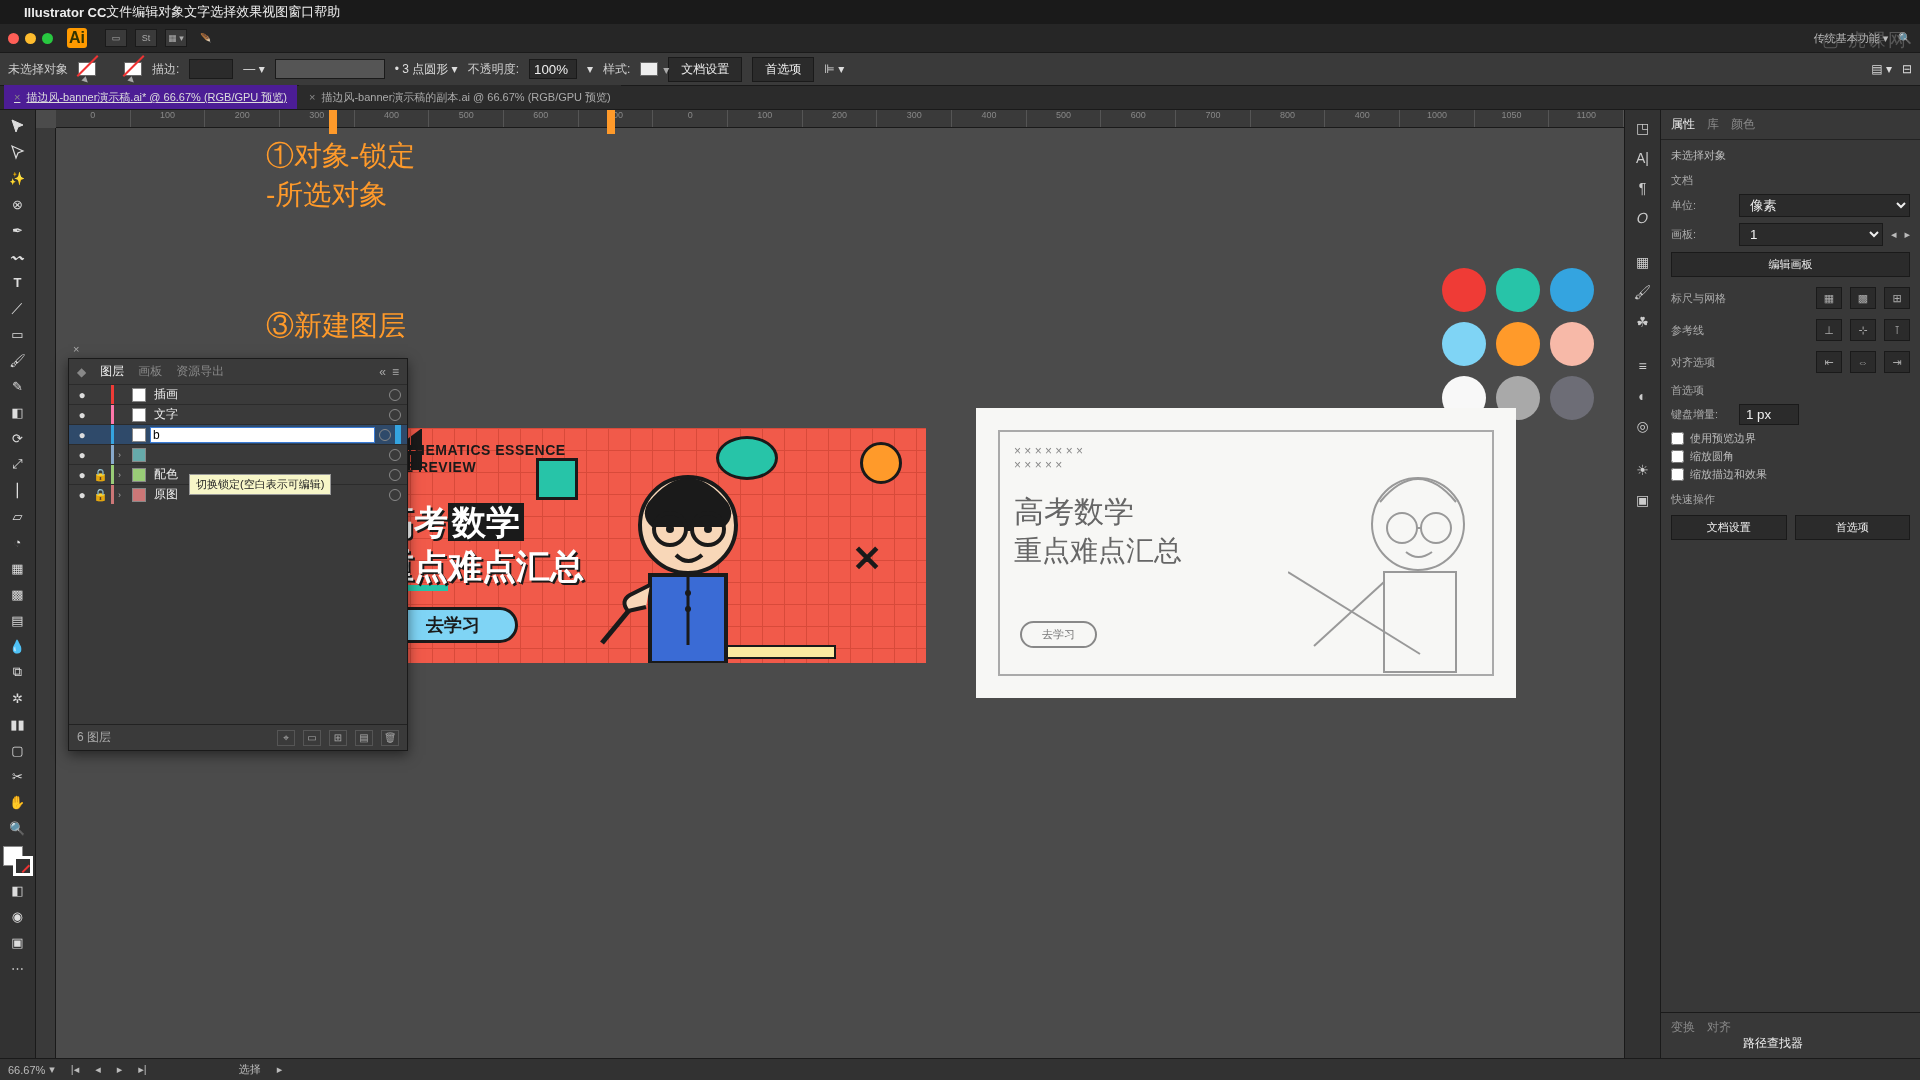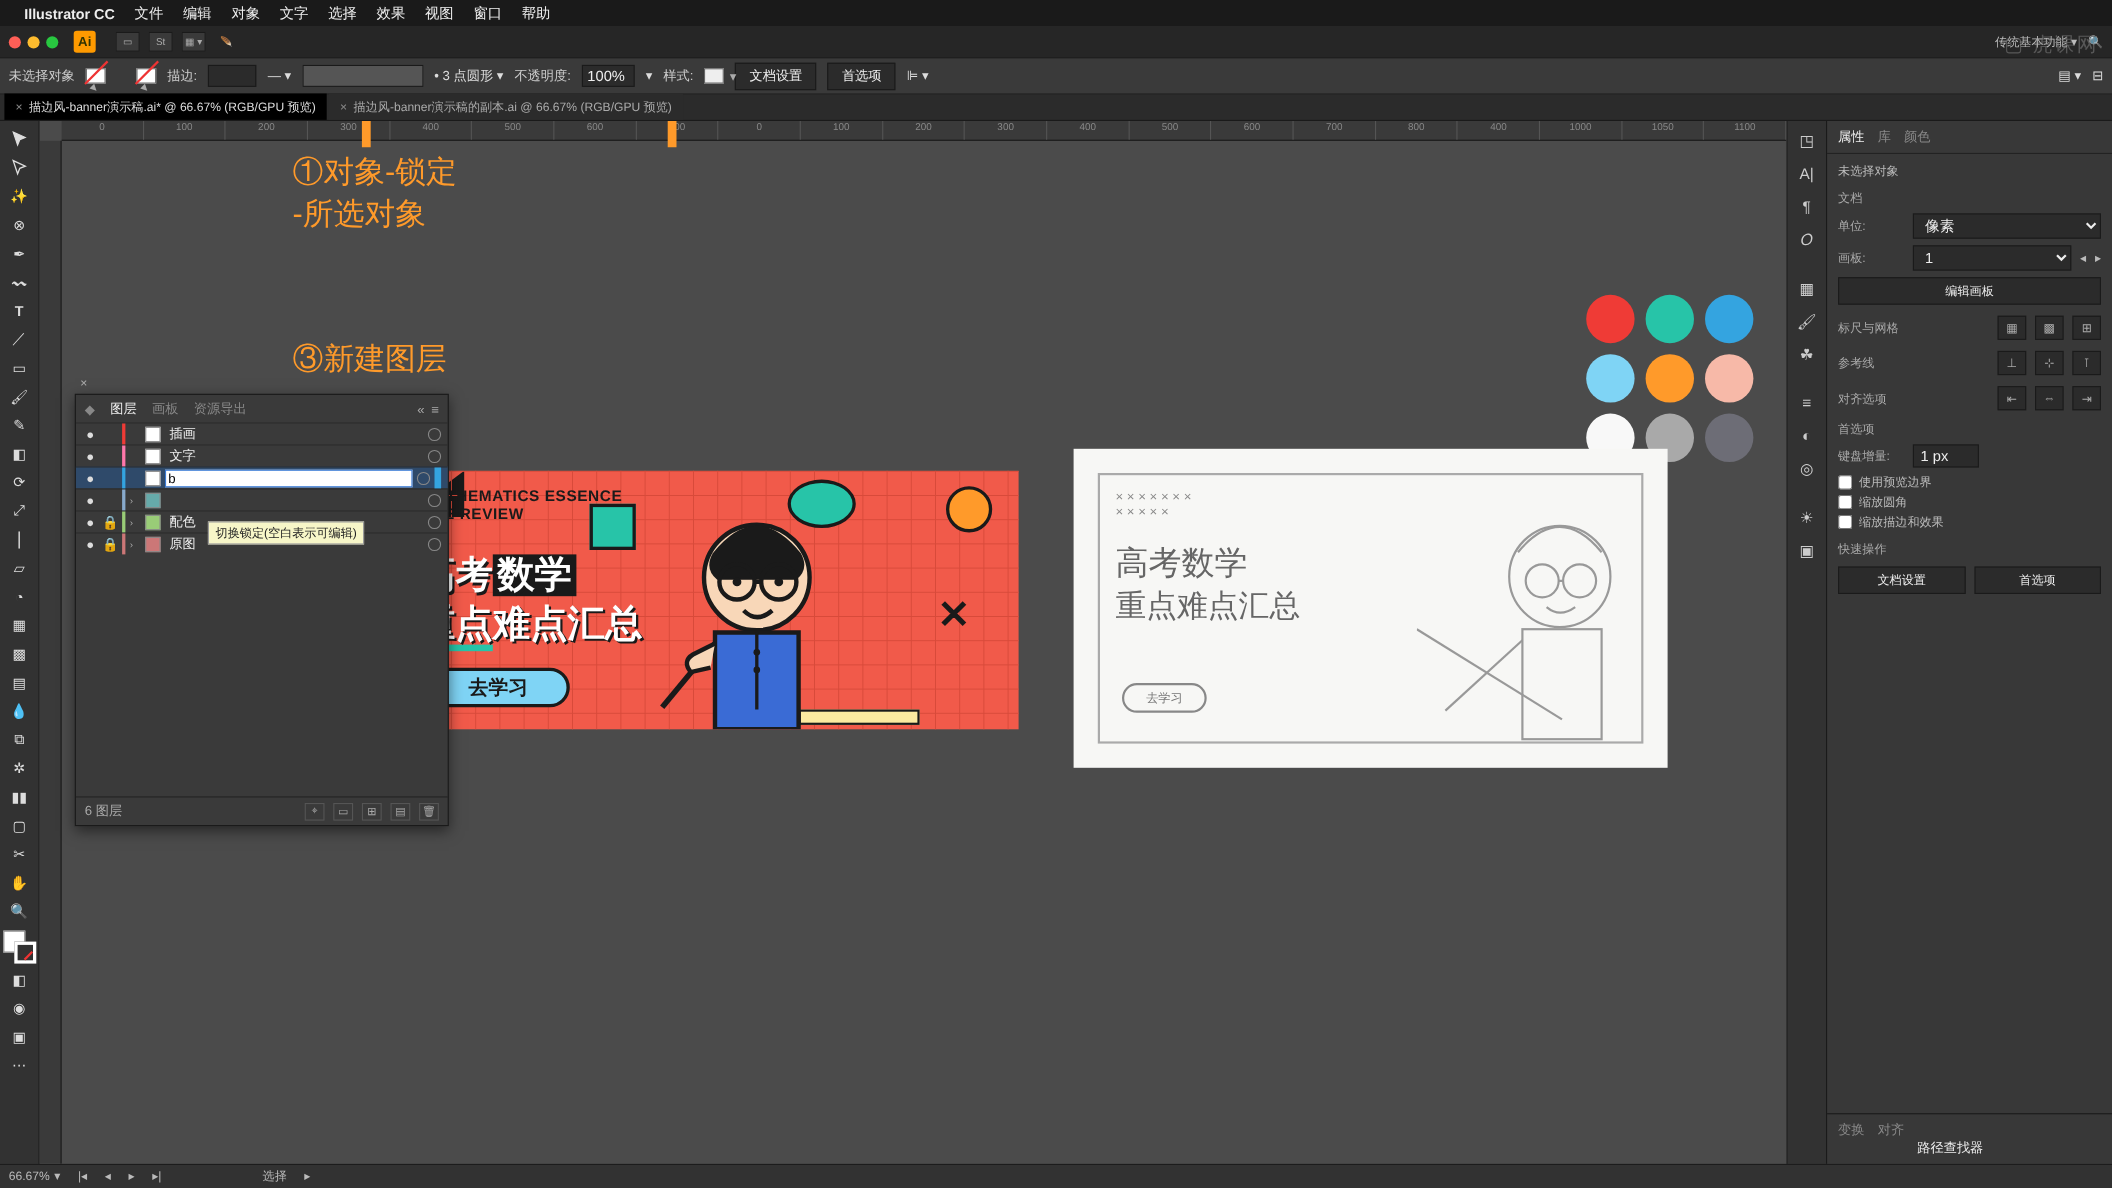--- a/index.html
+++ b/index.html
@@ -1,50 +1,50 @@
 <!DOCTYPE html>
 <html><head>
 <meta charset="utf-8">
 <style>
 * { margin: 0; padding: 0; box-sizing: border-box; font-family: -apple-system, "Helvetica Neue", Arial, sans-serif; }
 body { background: #323232; color: #ccc; font-size: 11px; overflow: hidden; width: 1920px; height: 1080px; }
 
 
-.menubar { background: #1a1a1a; height: 24px; display: flex; align-items: center; padding: 0 4px; gap: 18px; font-size: 13px; color: #eee; }
+.menubar { background: #1a1a1a; height: 24px; display: flex; align-items: center; padding: 0 24px; font-size: 13px; color: #eee; }
 .menubar .apple { font-size: 14px; }
 .menubar .app-name { font-weight: bold; }
 .menubar .menu-item { cursor: default; }
 
 
 .titlebar { background: #262626; height: 28px; display: flex; align-items: center; padding: 0 8px; gap: 6px; position: relative; }
 .traffic { display: flex; gap: 6px; }
 .traffic span { width: 11px; height: 11px; border-radius: 50%; display: block; }
 .tr-red { background: #ff5f57; }
 .tr-yel { background: #febc2e; }
 .tr-grn { background: #28c840; }
-.ai-icon { width: 20px; height: 20px; background: #ff9a00; color: #3a0; border-radius: 3px; margin-left: 8px; display: flex; align-items: center; justify-content: center; font-weight: bold; font-size: 12px; color: #4a2; }
+.ai-icon { width: 20px; height: 20px; background: #ff9a00; color: #3a0; border-radius: 3px; margin-left: 8px; display: flex; align-items: center; justify-content: center; font-weight: bold; font-size: 16px; color: #4a2; }
 .ai-icon span{color:#330;}
 .titlebar .grp { display: flex; align-items: center; gap: 8px; margin-left: 12px; }
 .mini-btn { width: 22px; height: 18px; background: #3a3a3a; border: 1px solid #1a1a1a; display: flex; align-items: center; justify-content: center; font-size: 9px; color: #aaa; }
 .titlebar-right { margin-left: auto; display: flex; align-items: center; gap: 10px; color: #bbb; }
 .watermark { position: absolute; right: 12px; top: 4px; color: #888; font-size: 18px; letter-spacing: 2px; opacity: .5; }
 
 
 .controlbar { background: #3a3a3a; height: 34px; border-top: 1px solid #1a1a1a; border-bottom: 1px solid #1a1a1a; display: flex; align-items: center; padding: 0 8px; gap: 10px; font-size: 12px; color: #ddd; }
 .ctrl-label { color: #ccc; }
 .swatch { width: 18px; height: 14px; border: 1px solid #666; position: relative; background: #fff; }
 .sw-none::after { content: ""; position: absolute; left: -1px; right: -1px; top: 50%; border-top: 2px solid #e33; transform: rotate(-45deg); }
 .sw-dd::after{content:"▾"; position:absolute; right:-12px; top:0; color:#aaa;}
 .ctrl-input { background: #2b2b2b; border: 1px solid #1a1a1a; color: #eee; padding: 2px 4px; height: 20px; }
 .ctrl-btn { background: #2b2b2b; border: 1px solid #1a1a1a; color: #eee; padding: 3px 12px; font-size: 12px; }
 
 
 .doctabs { background: #2b2b2b; height: 24px; display: flex; align-items: flex-end; padding: 0 4px; gap: 2px; border-bottom: 1px solid #1a1a1a; font-size: 11px; color: #aaa; }
 .doctab { padding: 4px 10px; background: #2b2b2b; border-top: 1px solid transparent; }
-.doctab.active { background: #000000; color: #ddd; }
+.doctab.active { background: #4c1d95; color: #ddd; text-decoration: underline; }
 .doctab .x { margin-right: 6px; color: #888; }
 
 
 .workspace { display: flex; height: calc(1080px - 24px - 28px - 34px - 24px - 22px); }
 .toolbar-left { width: 36px; background: #323232; border-right: 1px solid #1a1a1a; display: flex; flex-direction: column; align-items: center; padding: 4px 0; gap: 2px; }
 .tool { width: 28px; height: 24px; display: flex; align-items: center; justify-content: center; color: #ddd; font-size: 13px; }
 .tool svg { width: 16px; height: 16px; fill: #ddd; stroke: #ddd; }
 .fillstroke { width: 30px; height: 30px; position: relative; margin-top: 4px; }
 .fs-fill { position: absolute; left: 0; top: 0; width: 20px; height: 20px; background: #fff; border: 1px solid #888; }
 .fs-stroke { position: absolute; right: 0; bottom: 0; width: 20px; height: 20px; background: #323232; border: 3px solid #fff; }

